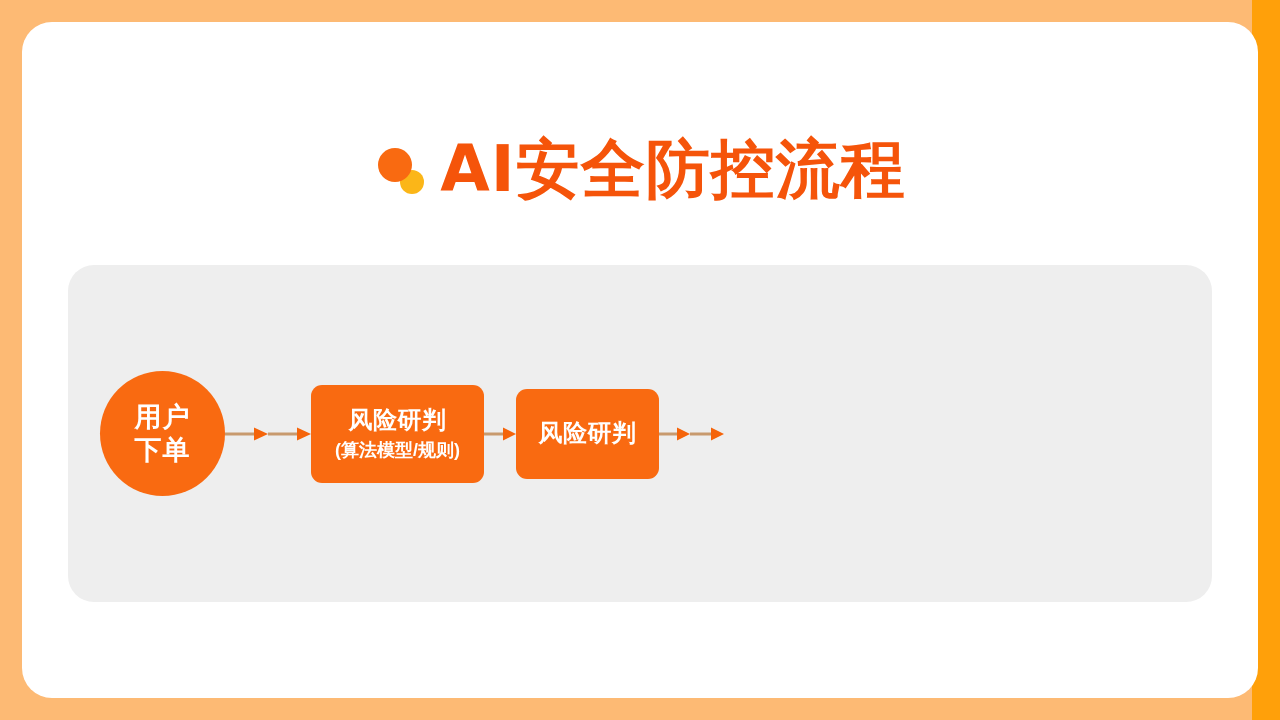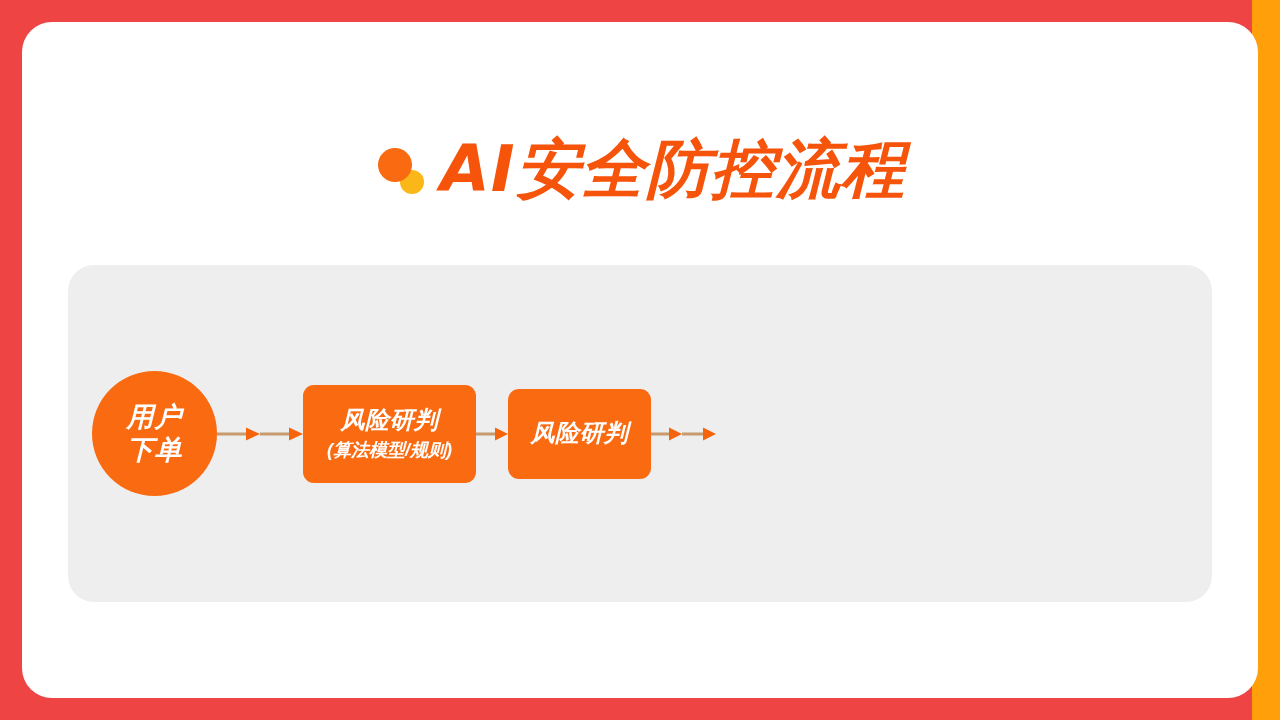--- a/index.html
+++ b/index.html
@@ -12,23 +12,22 @@
   body {
     font-family: "Liberation Sans", "DejaVu Sans", sans-serif;
     background: #FFA00A;
   }
 
   
   #slide {
     position: relative;
     width: 1252px;
     height: 720px;
-    background: #ef4444;
-    box-sizing: border-box;
-    font-style: italic;
+    background: #fdba74;
+    box-sizing: border-box;
   }
   #inner-panel {
     position: absolute;
     left: 22px;
     top: 22px;
     width: 1236px;
     height: 676px;
     background: #FFFFFF;
     border-radius: 30px;
     box-sizing: border-box;
@@ -94,21 +93,21 @@
   #flow-row {
     position: absolute;
     left: 0;
     top: 0;
     width: 1144px;
     height: 337px;
     display: flex;
     flex-direction: row;
     align-items: center;
     justify-content: flex-start;
-    padding-left: 24px;
+    padding-left: 32px;
     box-sizing: border-box;
   }
 
   
   .node-circle {
     flex: none;
     width: 125px;
     height: 125px;
     border-radius: 50%;
     background: #F96A11;

